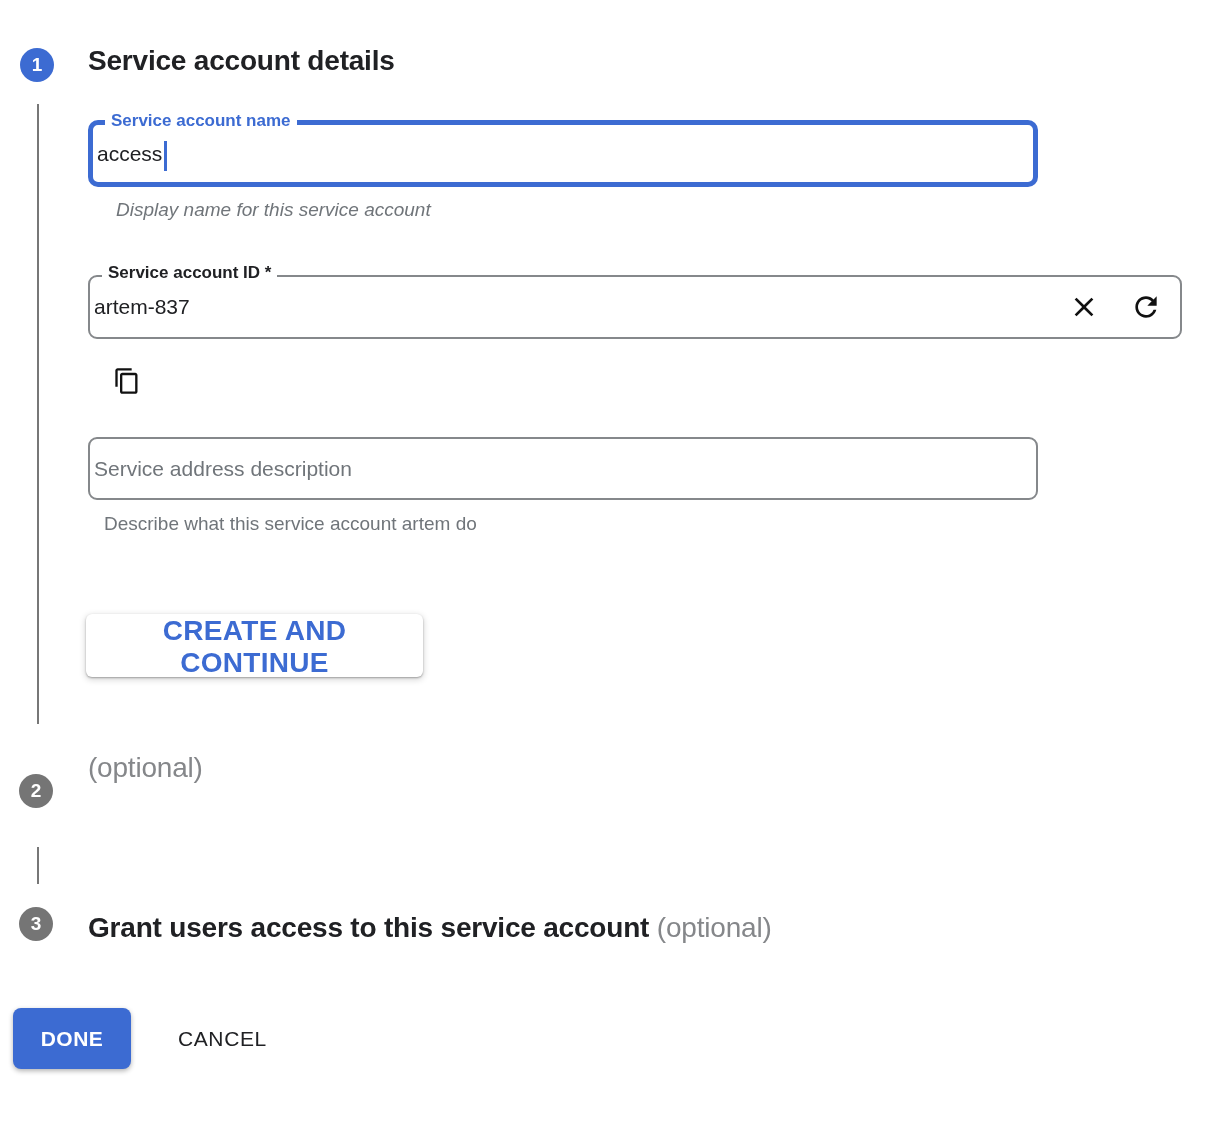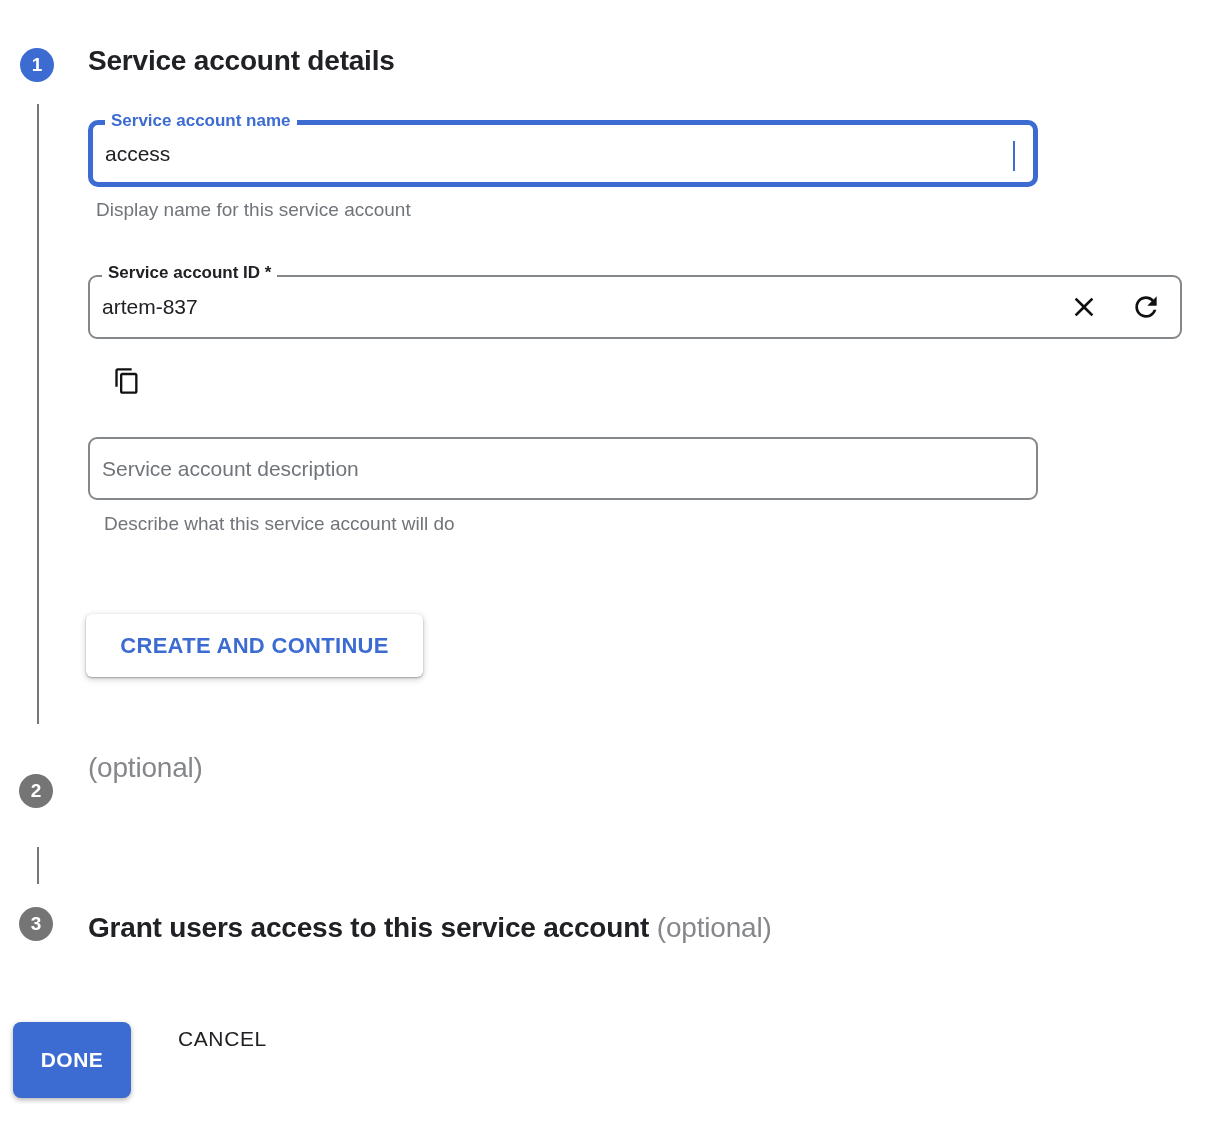--- a/index.html
+++ b/index.html
@@ -39,21 +39,21 @@
   .section-title {
     position: absolute; font-size: 28px; font-weight: 700;
     color: var(--text-dark); letter-spacing: -0.2px; line-height: 55px;
   }
   .optional { color: var(--optional-gray); font-weight: 400; }
 
   
   .field {
     position: absolute; background: #fff; border-radius: 9px;
     display: flex; align-items: center;
-    padding: 0 18px 0 12px; font-size: 21px; color: var(--text-dark); justify-content: space-between;
+    padding: 0 18px 0 4px; font-size: 21px; color: var(--text-dark);
   }
   .field.focused { border: 5px solid var(--accent); border-radius: 10px; }
   .field.normal  { border: 2px solid var(--border-gray); }
   .float-label {
     position: absolute; top: -14px; left: 12px;
     background: #fff; padding: 0 6px;
     font-size: 17px; font-weight: 700; line-height: 20px;
   }
   .float-label.blue  { color: var(--accent); }
   .float-label.dark  { color: var(--text-dark); }
@@ -87,32 +87,31 @@
     border: none; background: none; padding: 0; margin-left: 24px;
     width: 30px; height: 30px; display: flex; align-items: center;
     justify-content: center; cursor: pointer;
   }
 
   
   .create-btn {
     position: absolute; left: 86px; top: 614px; width: 337px; height: 63px;
     background: #ffffff; border: none; border-radius: 6px;
     color: var(--accent); font-family: "Liberation Sans", sans-serif;
-    font-size: 22px; font-weight: 700; letter-spacing: 0.3px;
+    font-size: 28px; font-weight: 700; letter-spacing: 0.3px;
     box-shadow: 0 1px 2px rgba(0,0,0,0.3), 0 2px 6px 1px rgba(0,0,0,0.15);
     cursor: pointer;
   }
   .done-btn {
-    position: absolute; left: 13px; top: 1008px; width: 118px; height: 76px;
+    position: absolute; left: 13px; top: 1008px; width: 118px; height: 61px;
     background: var(--accent); border: none; border-radius: 8px;
     color: #ffffff; font-family: "Liberation Sans", sans-serif;
     font-size: 21px; font-weight: 700; letter-spacing: 0.5px;
     box-shadow: 0 2px 5px rgba(0,0,0,0.3);
     cursor: pointer;
-    margin-top: 14px;
   }
   .cancel-btn {
     position: absolute; left: 178px; top: 1022px; height: 34px;
     background: none; border: none; padding: 0;
     color: var(--text-dark); font-family: "Liberation Sans", sans-serif;
     font-size: 21px; font-weight: 400; letter-spacing: 0.6px;
     cursor: pointer;
   }
 </style>
 </head>
@@ -122,21 +121,21 @@
 
 <div class="section-title" style="left:88px; top:37px; line-height:48px;">Service account details</div>
 
 <div class="connector" style="left:37px; top:104px; height:620px;"></div>
 
 <div class="field focused" style="left:88px; top:120px; width:950px; height:67px;">
   <span class="float-label blue">Service account name</span>
   <span>access</span>
   <span class="caret"></span>
 </div>
-<div class="helper" style="left:96px; top:199px;">Display name for this service account</div>
+<div class="helper" style="left:116px; top:199px;font-style:italic;">Display name for this service account</div>
 
 <div class="field normal" style="left:88px; top:275px; width:1094px; height:64px;">
   <span class="float-label dark">Service account ID *</span>
   <span>artem-837</span>
   <span class="field-icons">
     <button class="icon-btn">
       <svg width="32" height="32" viewBox="0 0 24 24" fill="#111111">
         <path d="M19 6.41 17.59 5 12 10.59 6.41 5 5 6.41 10.59 12 5 17.59 6.41 19 12 13.41 17.59 19 19 17.59 13.41 12z"></path>
       </svg>
     </button>
@@ -150,23 +149,23 @@
 
 <div class="email-row">
   <button class="copy-btn">
     <svg width="28" height="28" viewBox="0 0 24 24" fill="#111111">
       <path d="M16 1H4c-1.1 0-2 .9-2 2v14h2V3h12V1zm3 4H8c-1.1 0-2 .9-2 2v14c0 1.1.9 2 2 2h11c1.1 0 2-.9 2-2V7c0-1.1-.9-2-2-2zm0 16H8V7h11v14z"></path>
     </svg>
   </button>
 </div>
 
 <div class="field normal" style="left:88px; top:437px; width:950px; height:63px;">
-  <span class="placeholder">Service account description</span>
+  <span class="placeholder">Service address description</span>
 </div>
-<div class="helper" style="left:104px; top:513px;">Describe what this service account will do</div>
+<div class="helper" style="left:104px; top:513px;">Describe what this service account artem do</div>
 
 <button class="create-btn">CREATE AND CONTINUE</button>
 
 <div class="step-circle inactive" style="left:19px; top:774px;">2</div>
 
 <div class="section-title" style="left:88px; top:740px; width:960px;">
   <div class="optional">(optional)</div>
 </div>
 
 <div class="connector" style="left:37px; top:847px; height:37px;"></div>

